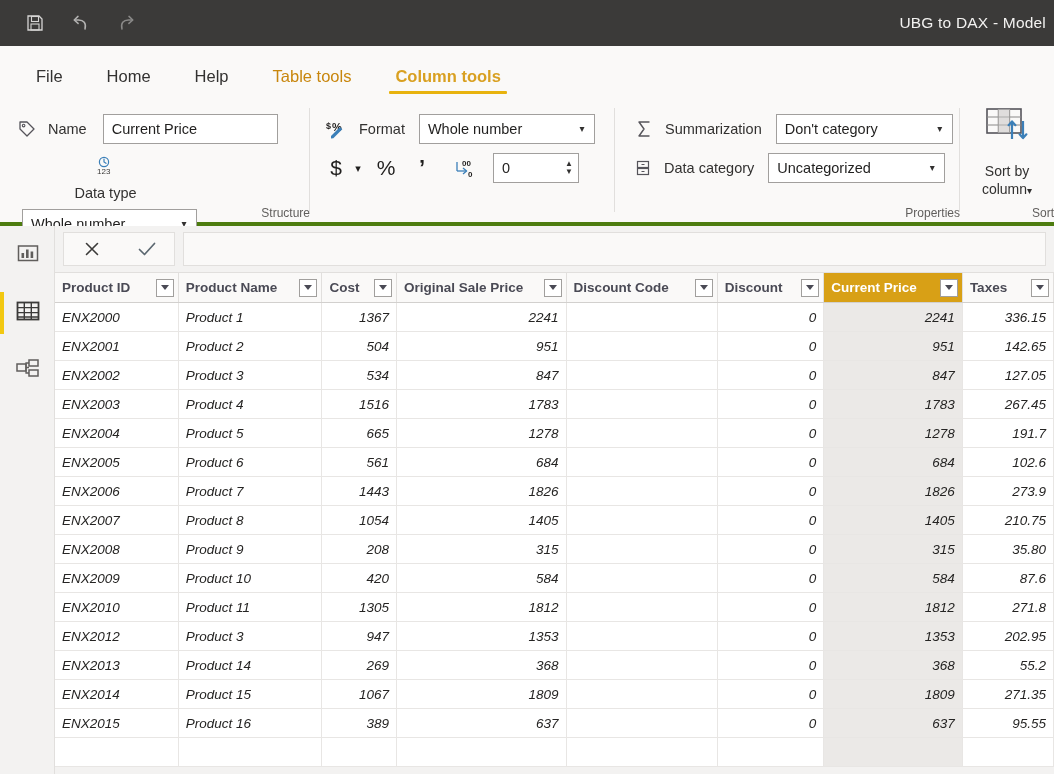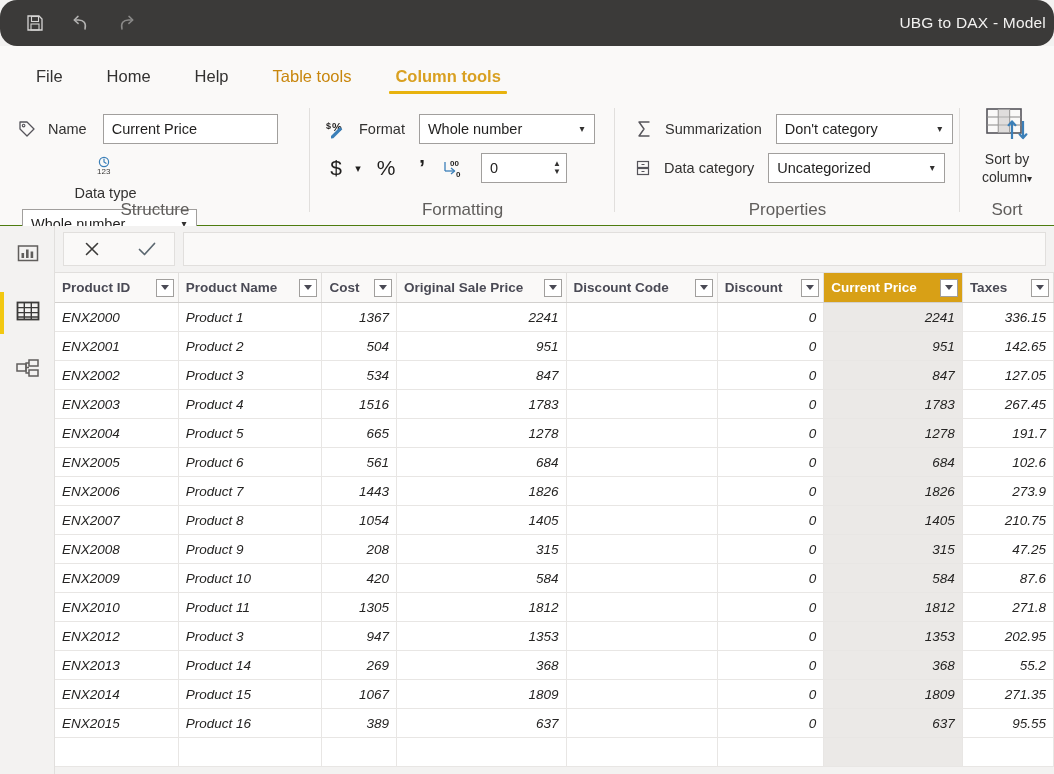--- a/index.html
+++ b/index.html
@@ -8,21 +8,21 @@
     width: 1054px; height: 774px;
     overflow: hidden;
     font-family: "Liberation Sans", sans-serif;
     background: #f3f2f1;
   }
 
   
   .titlebar {
     position: absolute; left: 0; top: 0; width: 1054px; height: 46px;
     background: #3b3a39;
-    display: flex; align-items: center; border-radius: 17px;
+    display: flex; align-items: center;
   }
   .titlebar .qat {
     display: flex; align-items: center; gap: 20px; padding-left: 22px;
   }
   .qat-btn {
     width: 26px; height: 26px;
     display: flex; align-items: center; justify-content: center;
     cursor: pointer;
   }
   .qat-btn svg { display: block; }
@@ -53,31 +53,31 @@
   .rtab.active::after {
     content: ""; position: absolute;
     left: 16px; right: 16px; bottom: 4px; height: 3px;
     background: #e8b30e; border-radius: 1px;
   }
 
   
   .ribbon {
     position: absolute; left: 0; top: 98px; width: 1054px; height: 128px;
     background: #faf9f8;
-    border-bottom: 1px solid #4d7c0f;
+    border-bottom: 4px solid #4d7c0f;
   }
   .rgroup {
     position: absolute; top: 0; height: 128px;
   }
   .rgroup-sep {
     position: absolute; top: 10px; width: 1px; height: 104px; background: #e1dfdd;
   }
   .rgroup-label {
     position: absolute; bottom: 6px; width: 100%;
-    text-align: center; font-size: 17px; color: #605e5c;
+    text-align: right; font-size: 12px; color: #605e5c;
   }
   .rrow { display: flex; align-items: center; gap: 8px; }
 
   .ficon { width: 26px; height: 24px; display: flex; align-items: center; justify-content: center; }
   .flabel { font-size: 14.5px; color: #323130; white-space: nowrap; }
 
   .fbox {
     height: 30px; background: #fff;
     border: 1px solid #a19f9d;
     display: flex; align-items: center;
@@ -281,38 +281,37 @@
       <div class="fbox combo" style="width:176px; margin-left:6px;">
         <span class="val">Whole number</span>
         <span class="caret">▾</span>
       </div>
     </div>
     <div class="rrow" style="position:absolute; left:15px; top:55px; gap:4px;">
       <div class="fmt-btn" style="font-size:21px;">$</div>
       <div class="fmt-btn" style="font-size:11px; min-width:14px;">▾</div>
       <div class="fmt-btn" style="font-size:21px; margin-left:6px;">%</div>
       <div class="fmt-btn" style="font-size:22px; margin-left:10px; font-weight:700;">’</div>
-      <div class="fmt-btn" style="margin-left:6px;">
+      <div class="fmt-btn" style="margin-left:18px;">
         <svg width="24" height="22" viewBox="0 0 24 22">
           <text x="7" y="9" font-size="8" font-family="Liberation Sans, sans-serif" font-weight="bold" fill="#201f1e">00</text>
           <path d="M2 5v9" fill="none" stroke="#3b7fb8" stroke-width="1.3"></path>
           <path d="M2 14h9" fill="none" stroke="#3b7fb8" stroke-width="1.3"></path>
           <path d="M8 11l3.6 3-3.6 3" fill="none" stroke="#3b7fb8" stroke-width="1.3" stroke-linejoin="round"></path>
           <text x="13" y="20" font-size="8" font-family="Liberation Sans, sans-serif" font-weight="bold" fill="#201f1e">0</text>
         </svg>
       </div>
       <div class="fbox" style="width:86px; margin-left:10px; padding-right:2px;">
         <span class="val">0</span>
         <span class="spin">
           <span>▲</span>
           <span>▼</span>
         </span>
       </div>
     </div>
-    <div class="rgroup-label">Formatting</div>
     <div class="rgroup-sep" style="right:0;"></div>
   </div>
 
   <div class="rgroup" style="left:615px;width:345px;">
     <div class="rrow" style="position:absolute; left:16px; top:16px;">
       <div class="ficon">
         <svg width="18" height="18" viewBox="0 0 18 18">
           <path d="M14 2H4l5 7-5 7h10" fill="none" stroke="#55545a" stroke-width="1.4" stroke-linejoin="round" stroke-linecap="round"></path>
         </svg>
       </div>
@@ -346,21 +345,21 @@
         <svg width="52" height="40" viewBox="0 0 52 40">
           <rect x="6" y="3" width="34" height="24" fill="none" stroke="#55545a" stroke-width="1.6"></rect>
           <path d="M17.3 3v24M28.6 3v24M6 11h34M6 19h34" stroke="#8a8988" stroke-width="1.1"></path>
           <rect x="17.3" y="3" width="11.3" height="24" fill="#c8c6c4" opacity=".55"></rect>
           <path d="M31 33V16" stroke="#3b7fb8" stroke-width="2.2"></path>
           <path d="M27.6 19.2 31 15.4l3.4 3.8" fill="none" stroke="#3b7fb8" stroke-width="2.2" stroke-linejoin="round" stroke-linecap="round"></path>
           <path d="M42 15v17" stroke="#3b7fb8" stroke-width="2.2"></path>
           <path d="M38.6 28.3 42 32.1l3.4-3.8" fill="none" stroke="#3b7fb8" stroke-width="2.2" stroke-linejoin="round" stroke-linecap="round"></path>
         </svg>
       </div>
-      <div style="font-size:14px;color:#323130;line-height:18px;margin-top:4px;">Sort by</div>
+      <div style="font-size:14px;color:#323130;line-height:18px;margin-top:16px;">Sort by</div>
       <div style="font-size:14px;color:#323130;line-height:18px;">
         <span>column</span><span class="caret" style="display:inline;">▾</span>
       </div>
     </div>
     <div class="rgroup-label">Sort</div>
   </div>
 </div>
 
 <div class="rail">
   <div class="rail-item">
@@ -571,21 +570,21 @@
           <td class="num">210.75</td>
         </tr>
         <tr>
           <td class="txt">ENX2008</td>
           <td class="txt">Product 9</td>
           <td class="num">208</td>
           <td class="num">315</td>
           <td class="txt"></td>
           <td class="num">0</td>
           <td class="num colsel">315</td>
-          <td class="num">47.25</td>
+          <td class="num">35.80</td>
         </tr>
         <tr>
           <td class="txt">ENX2009</td>
           <td class="txt">Product 10</td>
           <td class="num">420</td>
           <td class="num">584</td>
           <td class="txt"></td>
           <td class="num">0</td>
           <td class="num colsel">584</td>
           <td class="num">87.6</td>

